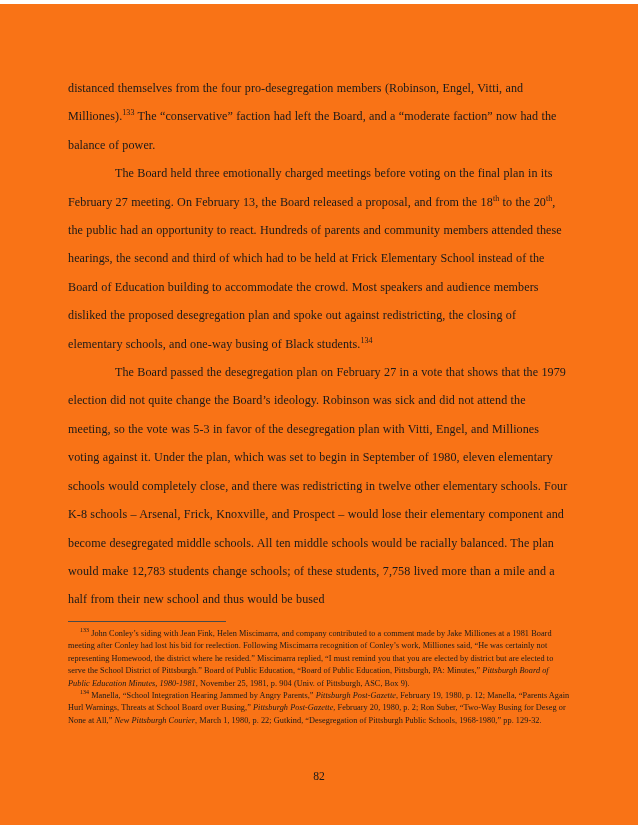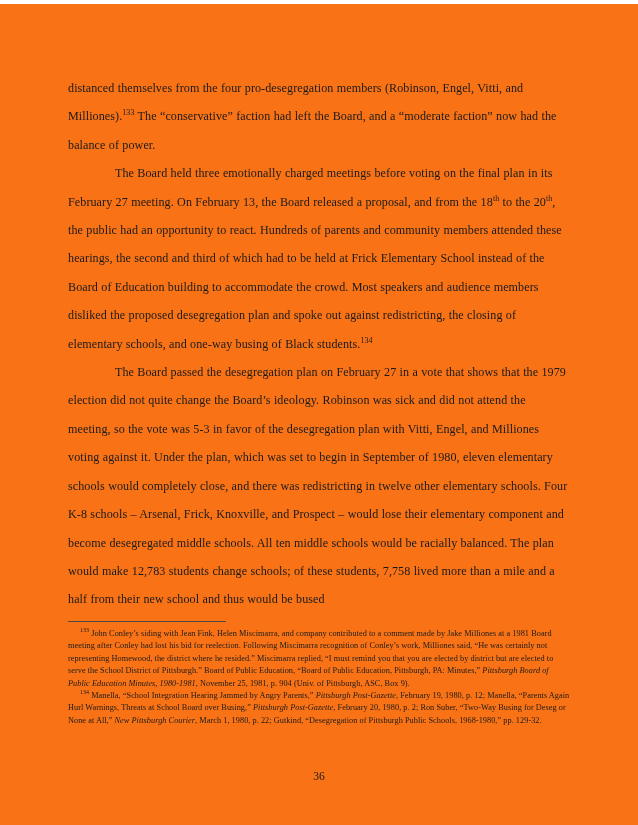--- a/index.html
+++ b/index.html
@@ -97,15 +97,15 @@
   </div>
 
   <div class="footnote-area">
     <div class="footnote-rule"></div>
     <div class="footnotes">
         <p><sup>133</sup><span> John Conley’s siding with Jean Fink, Helen Miscimarra, and company contributed to a comment made by Jake Milliones at a 1981 Board meeting after Conley had lost his bid for reelection.  Following Miscimarra recognition of Conley’s work, Milliones said, “He was certainly not representing Homewood, the district where he resided.” Miscimarra replied, “I must remind you that you are elected by district but are elected to serve the School District of Pittsburgh.” Board of Public Education, “Board of Public Education, Pittsburgh, PA: Minutes,” </span><i>Pittsburgh Board of Public Education Minutes, 1980-1981</i><span>, November 25, 1981, p. 904 (Univ. of Pittsburgh, ASC, Box 9).</span></p>
         <p><sup>134</sup><span> Manella, “School Integration Hearing Jammed by Angry Parents,” </span><i>Pittsburgh Post-Gazette</i><span>, February 19, 1980, p. 12; Manella, “Parents Again Hurl Warnings, Threats at School Board over Busing,” </span><i>Pittsburgh Post-Gazette</i><span>, February 20, 1980, p. 2; Ron Suber, “Two-Way Busing for Deseg or None at All,” </span><i>New Pittsburgh Courier</i><span>, March 1, 1980, p. 22; Gutkind, “Desegregation of Pittsburgh Public Schools, 1968-1980,” pp. 129-32.</span></p>
       </div>
   </div>
 
-  <div class="page-number">36</div>
+  <div class="page-number">82</div>
 
 </div>
 
 </body></html>

